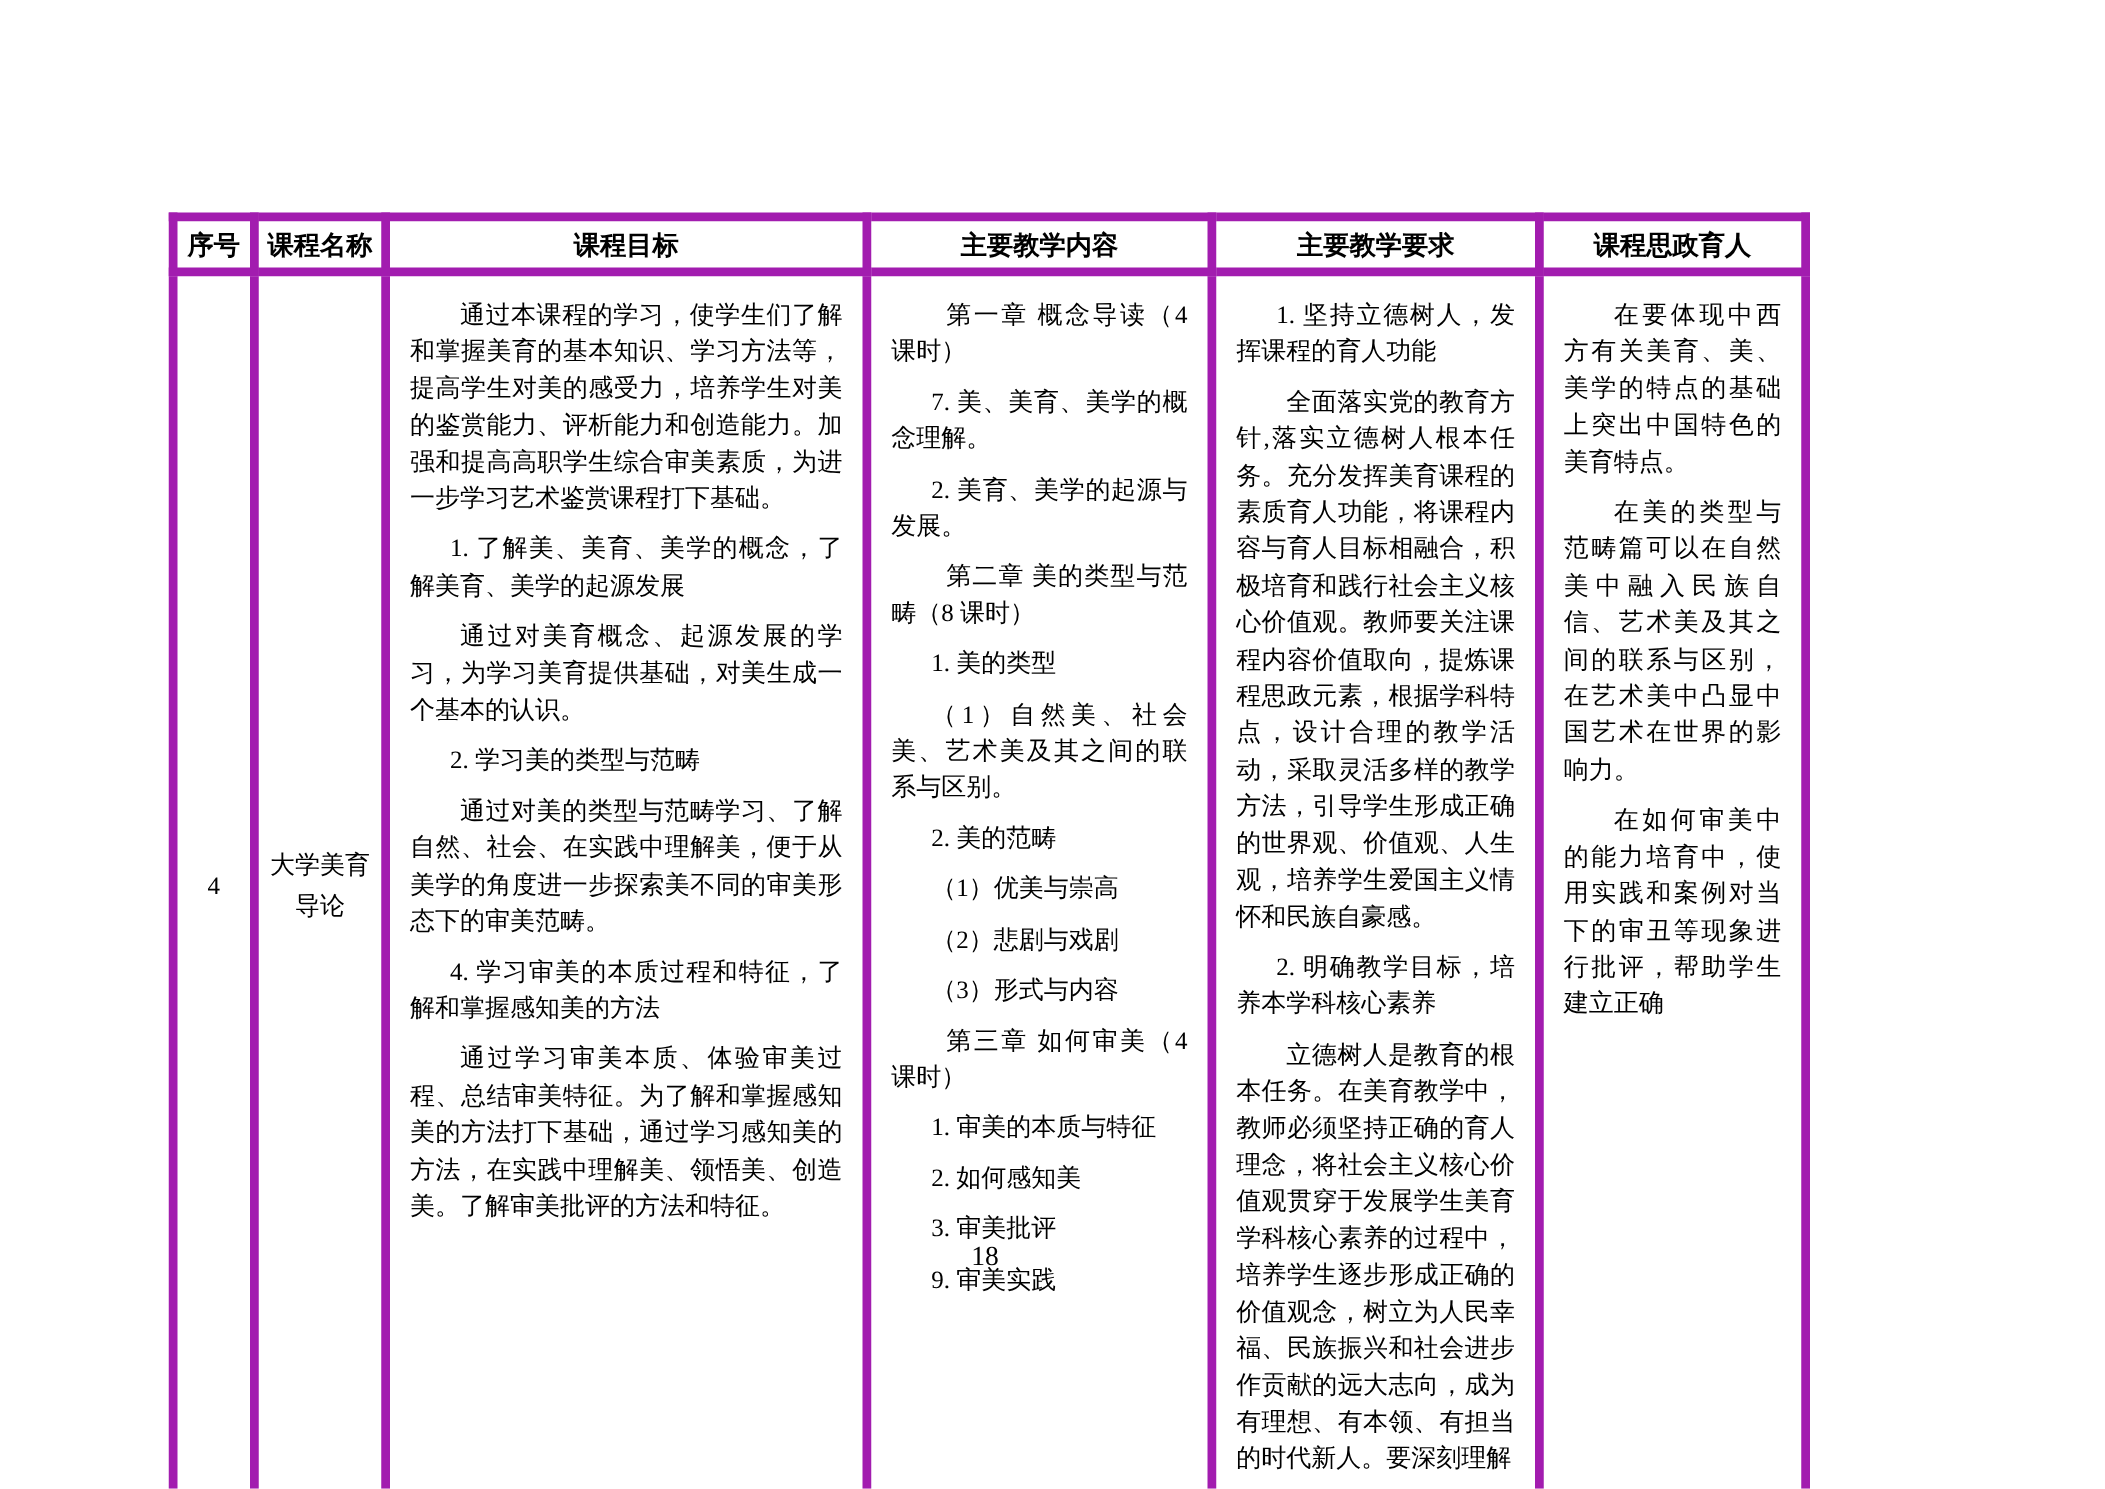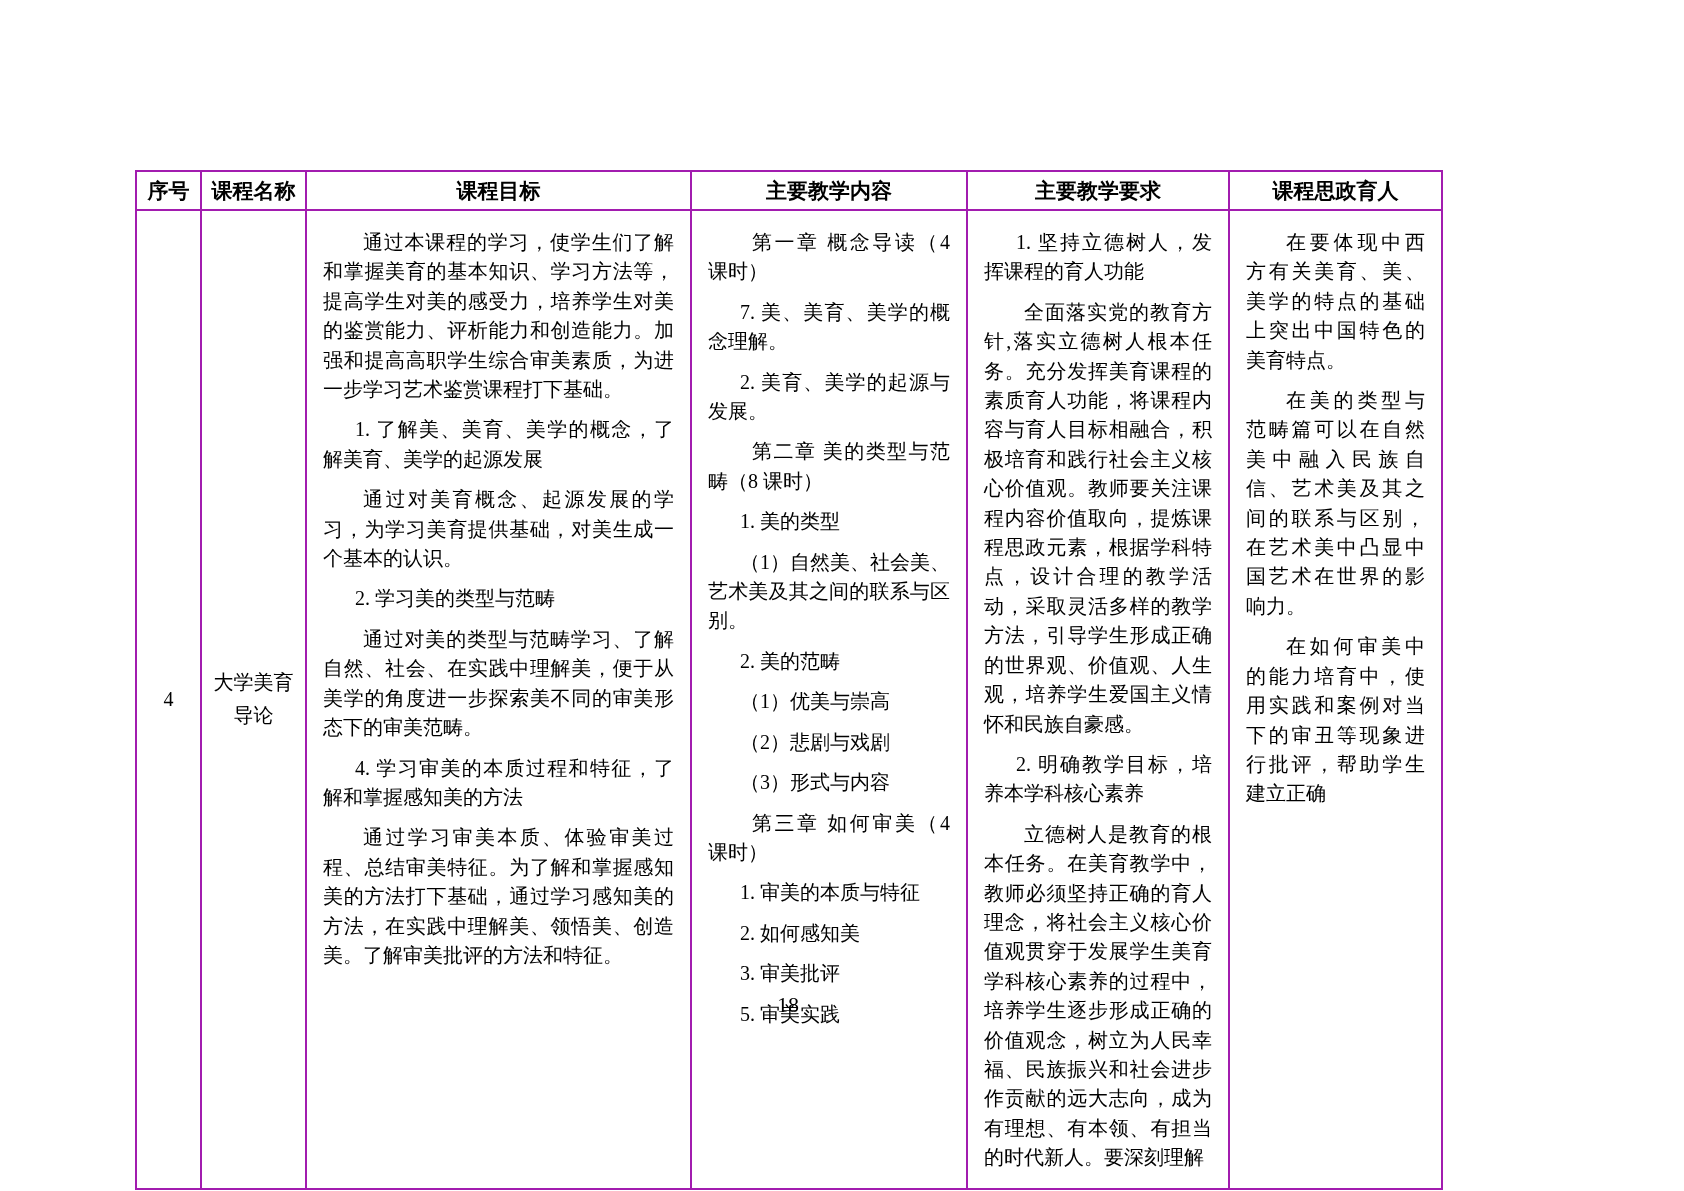--- a/index.html
+++ b/index.html
@@ -20,21 +20,21 @@
     left:135px; top:170px;
     width:1306px;
   }
   table.course-table{
     border-collapse:collapse;
     table-layout:fixed;
     width:1306px;
   }
   table.course-table th,
   table.course-table td{
-    border:2px solid #a21caf;
+    border:7px solid #a21caf;
     padding:0;
     vertical-align:top;
     overflow:hidden;
   }
   th{
     height:33px;
     font-weight:bold;
     font-size:21px;
     text-align:center;
     vertical-align:middle !important;
@@ -119,21 +119,21 @@
             <p class="para p-item">1. 美的类型</p>
             <p class="para p-item">（1）自然美、社会美、艺术美及其之间的联系与区别。</p>
             <p class="para p-item">2. 美的范畴</p>
             <p class="para p-item">（1）优美与崇高</p>
             <p class="para p-item">（2）悲剧与戏剧</p>
             <p class="para p-item">（3）形式与内容</p>
             <p class="para p-chapter">第三章 如何审美（4 课时）</p>
             <p class="para p-item">1. 审美的本质与特征</p>
             <p class="para p-item">2. 如何感知美</p>
             <p class="para p-item">3. 审美批评</p>
-            <p class="para p-item">5. 审美实践</p>
+            <p class="para p-item">9. 审美实践</p>
           </td>
           <td class="cell-text">
             <p class="para p-item">1. 坚持立德树人，发挥课程的育人功能</p>
             <p class="para">全面落实党的教育方针,落实立德树人根本任务。充分发挥美育课程的素质育人功能，将课程内容与育人目标相融合，积极培育和践行社会主义核心价值观。教师要关注课程内容价值取向，提炼课程思政元素，根据学科特点，设计合理的教学活动，采取灵活多样的教学方法，引导学生形成正确的世界观、价值观、人生观，培养学生爱国主义情怀和民族自豪感。</p>
             <p class="para p-item">2. 明确教学目标，培养本学科核心素养</p>
             <p class="para">立德树人是教育的根本任务。在美育教学中，教师必须坚持正确的育人理念，将社会主义核心价值观贯穿于发展学生美育学科核心素养的过程中，培养学生逐步形成正确的价值观念，树立为人民幸福、民族振兴和社会进步作贡献的远大志向，成为有理想、有本领、有担当的时代新人。要深刻理解</p>
           </td>
           <td class="cell-text">
             <p class="para">在要体现中西方有关美育、美、美学的特点的基础上突出中国特色的美育特点。</p>
             <p class="para">在美的类型与范畴篇可以在自然美中融入民族自信、艺术美及其之间的联系与区别，在艺术美中凸显中国艺术在世界的影响力。</p>

